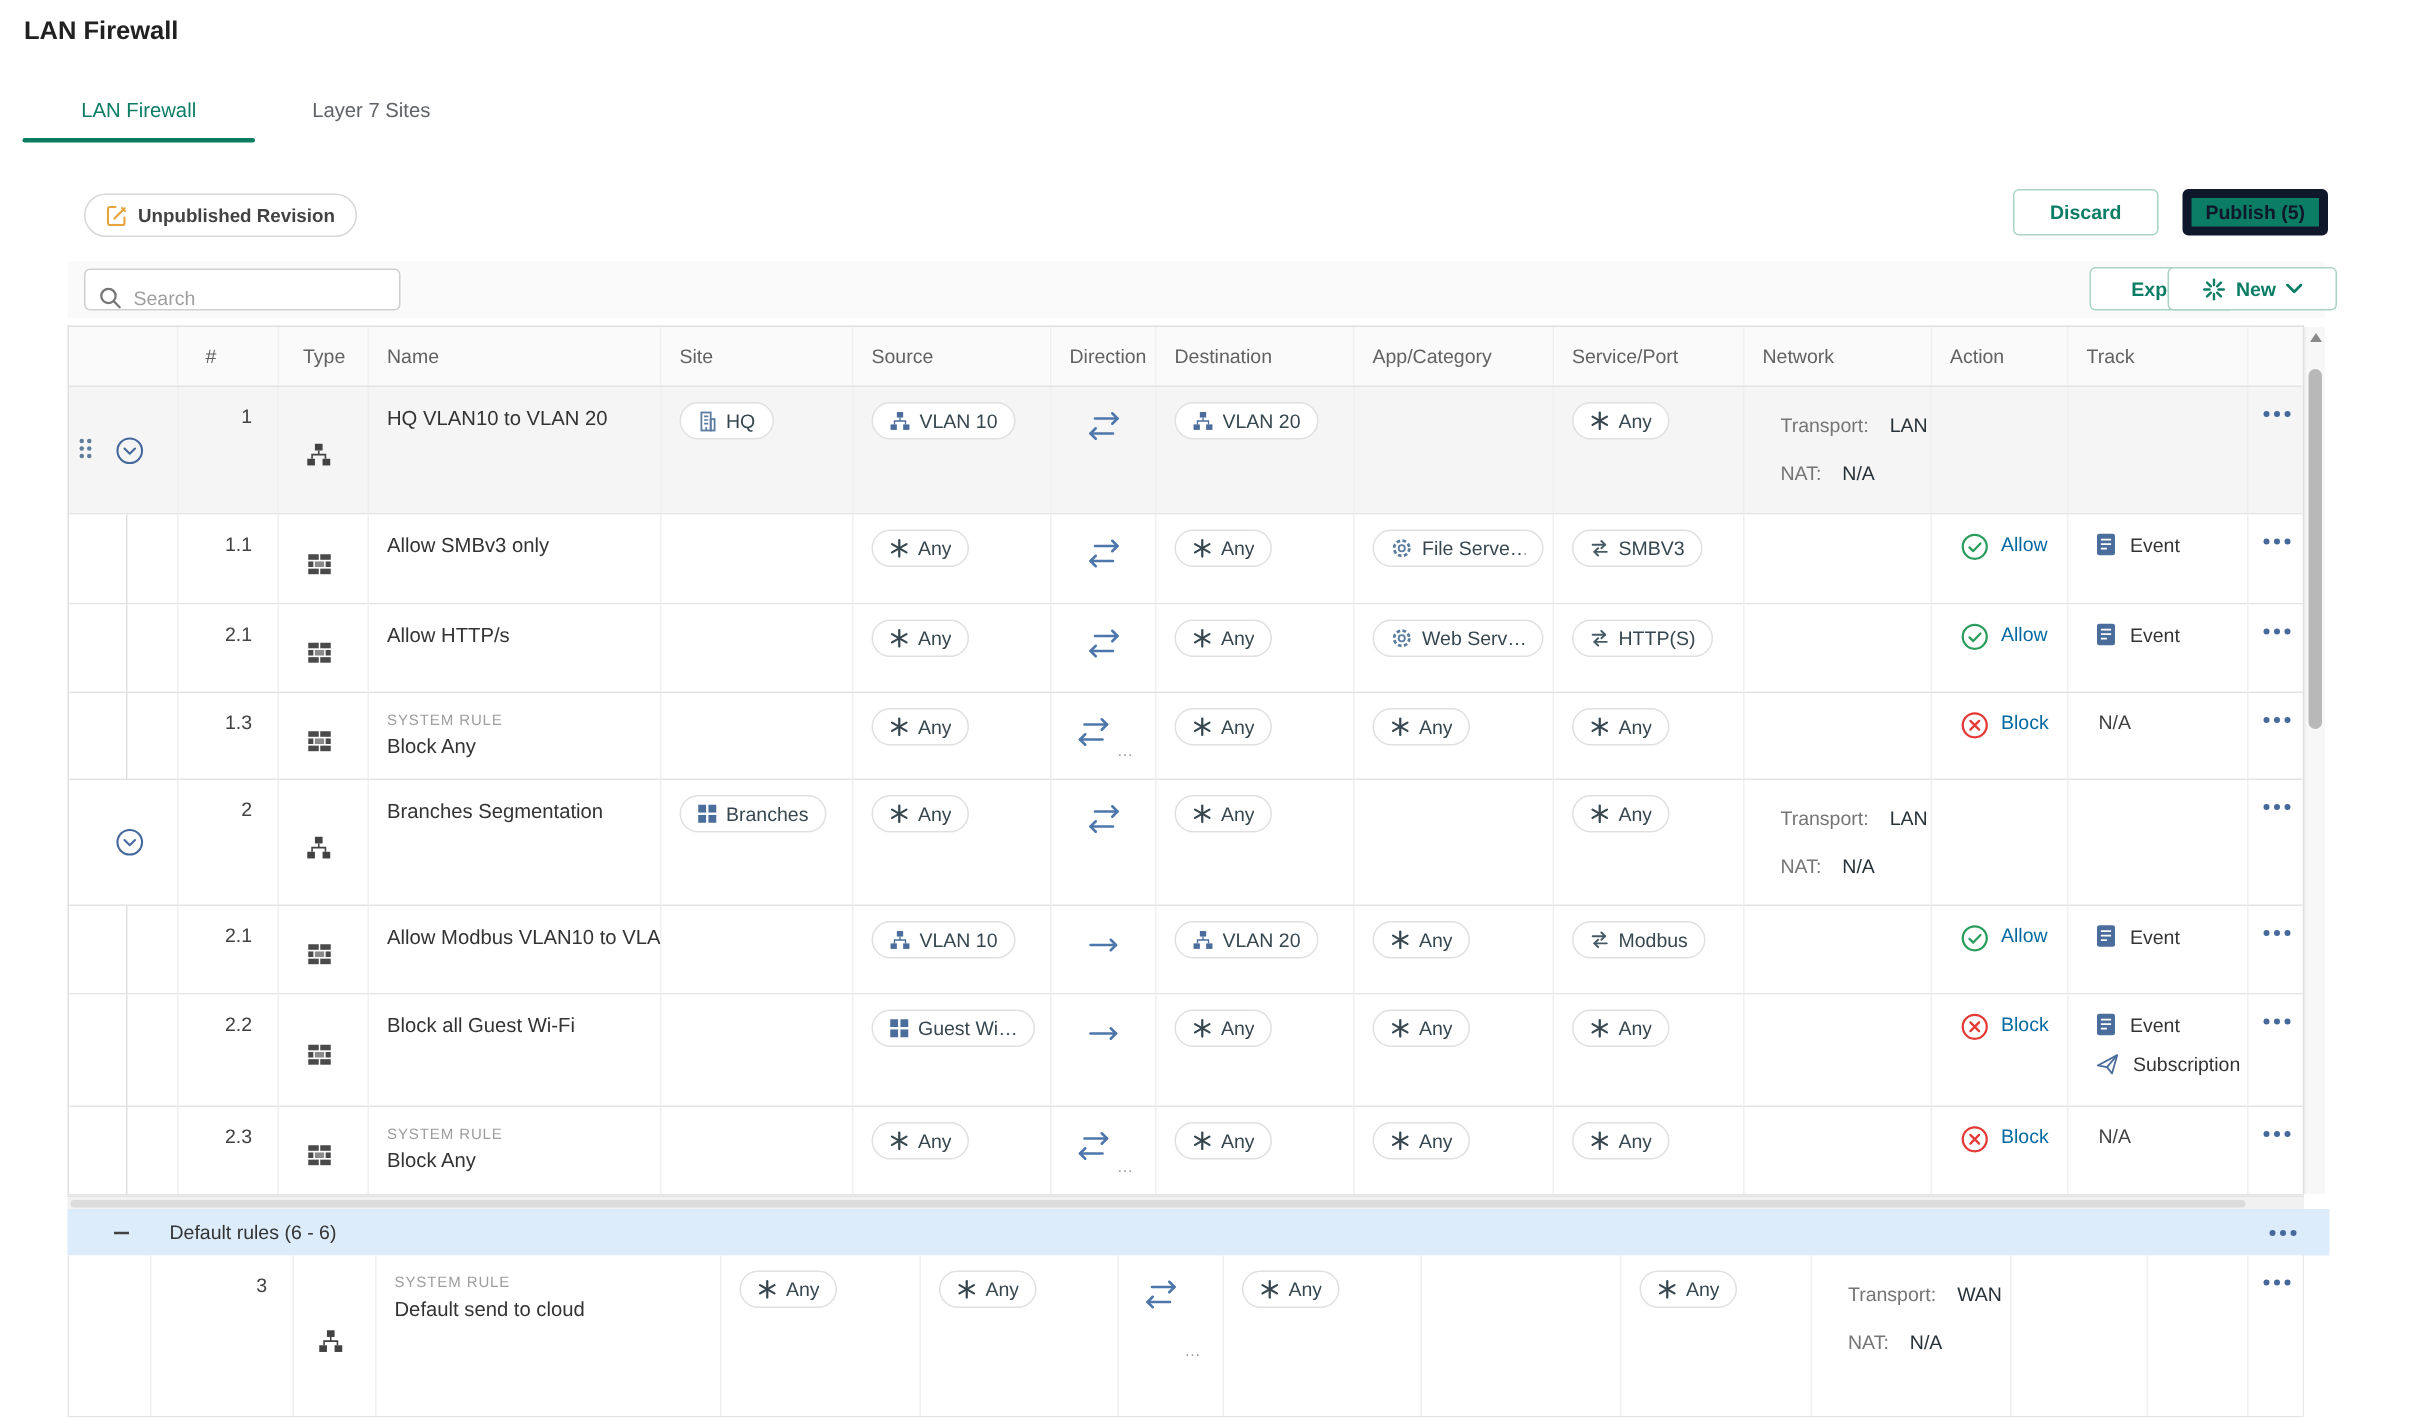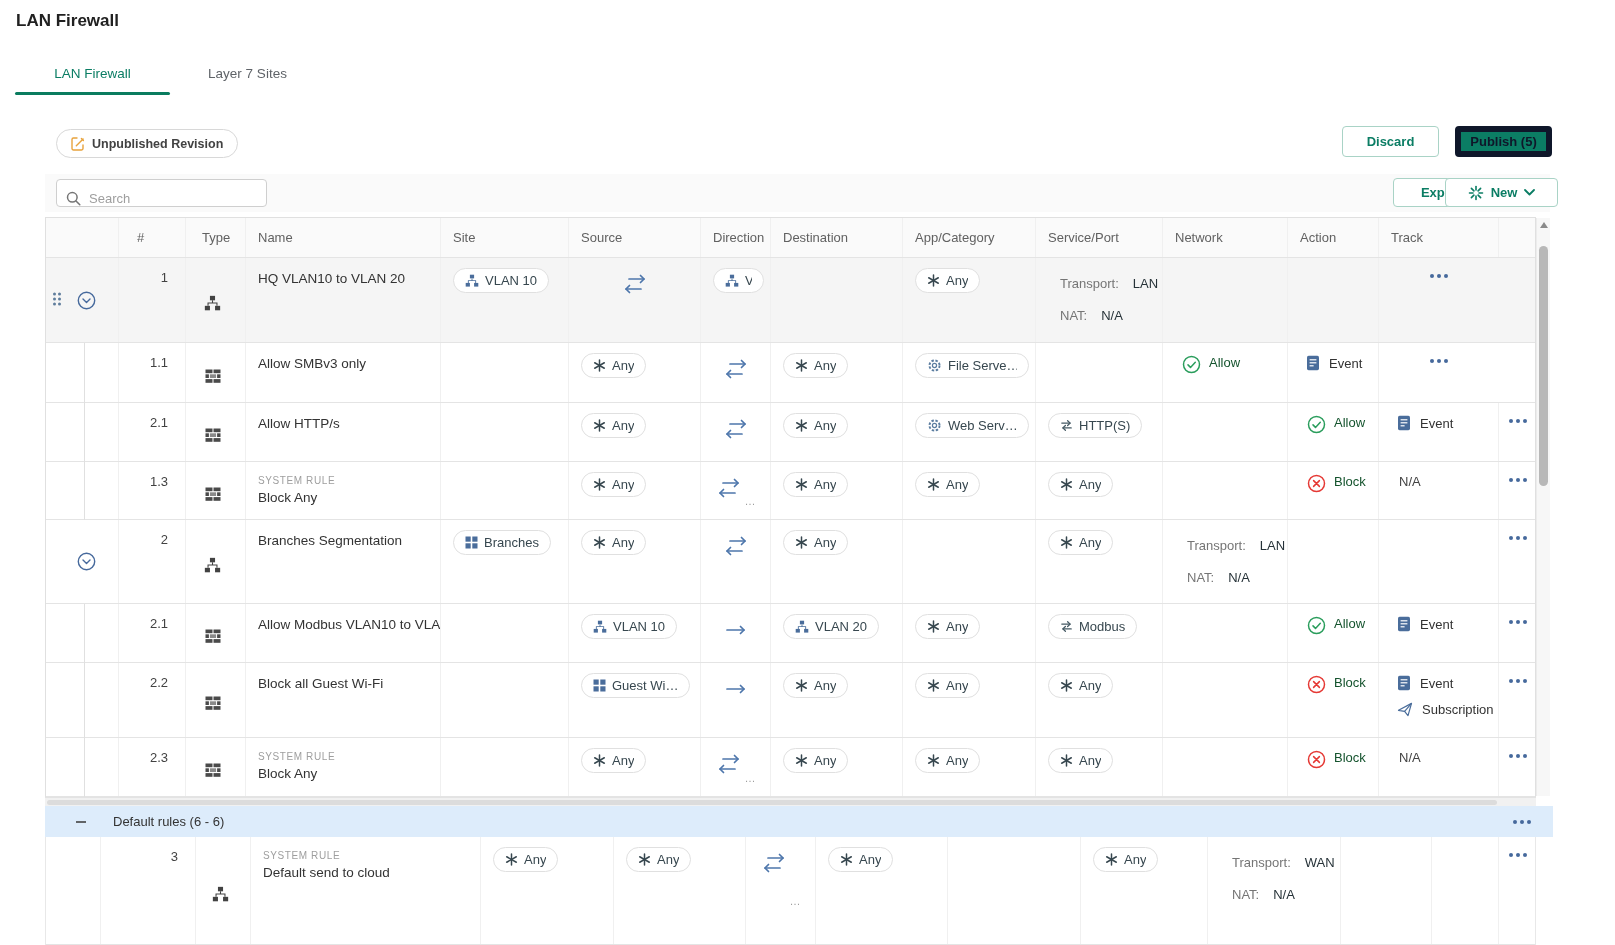--- a/index.html
+++ b/index.html
@@ -49,21 +49,21 @@
   .sysrule { font-size:10px; letter-spacing:.6px; color:#9e9e9e; margin-bottom:4px; }
   .c-dir { display:flex; justify-content:center; align-items:flex-start; padding:15px 0 0 0; gap:3px; }
   .dir-more { color:#9e9e9e; font-size:11px; align-self:center; margin-top:6px; }
   .chip { display:inline-flex; align-items:center; gap:6px; height:25px; padding:0 11px; background:#fff; border:1px solid #e0e0e0; border-radius:13px; font-size:13px; color:#37474f; max-width:100%; cursor:pointer; }
   .chip span.lbl { white-space:nowrap; overflow:hidden; }
   .icon { display:inline-flex; align-items:center; }
   .netline { display:flex; gap:14px; padding-top:4px; margin-bottom:13px; }
   .netline .nl { color:#757575;text-align:center; }
   .netline .nv { color:#263238; }
   .c-net { padding-top:14px; padding-left:24px; }
-  .c-action { display:flex; gap:8px; padding-left:19px; padding-top:12px; align-items:flex-start; color:#14532d; }
+  .c-action { display:flex; gap:8px; padding-left:19px; padding-top:12px; align-items:flex-start; color:#0369a1; }
   .c-track { padding-left:18px; padding-top:12px; color:#333; }
   .track-item { display:flex; gap:9px; align-items:center; margin-bottom:11px; cursor:pointer; }
   .c-menu { display:flex; justify-content:center; padding:16px 0 0 0; cursor:pointer; }
   .dots { display:flex; gap:3px; }
   .dots i { width:4px; height:4px; border-radius:50%; background:#46699c; }
   .controls { display:flex; align-items:center; padding:0; }
   .ctr-inner { position:absolute; top:0; bottom:0; left:0; right:0; display:flex; align-items:center; }
   .drag { position:absolute; left:5px; cursor:grab; }
   .expander { position:absolute; left:31px; cursor:pointer; display:flex; }
   .guide::after { content:""; position:absolute; left:38px; top:0; bottom:-1px; width:1px; background:#e0e0e0; }
@@ -199,20 +199,35 @@
                 <rect x="10.4" y="10.2" width="4.8" height="4.2"></rect>
                 <path d="M7.5 5h1v2.1h4.2v3.1h-1V8.1H4.3v2.1h-1V7.1h4.2z"></path>
               </svg>
             </span>
           </div>
           <div class="cell c-name">
             <div>HQ VLAN10 to VLAN 20</div>
           </div>
           <div class="cell"><span class="chip">
               <span class="icon">
+                <svg width="13" height="14" viewBox="0 0 13 14" fill="none" stroke="#5b7da0" stroke-width="1.2">
+                  <rect x="2.6" y="1" width="6.2" height="12"></rect>
+                  <rect x="8.8" y="5.4" width="2.6" height="7.6"></rect>
+                  <g stroke-width="1.1">
+                    <line x1="4.4" y1="3.6" x2="7.2" y2="3.6"></line>
+                    <line x1="4.4" y1="6" x2="7.2" y2="6"></line>
+                    <line x1="4.4" y1="8.4" x2="7.2" y2="8.4"></line>
+                    <line x1="5.8" y1="10.6" x2="5.8" y2="13"></line>
+                  </g>
+                </svg>
+              </span>
+              <span class="lbl">HQ</span>
+            </span></div>
+          <div class="cell"><span class="chip">
+              <span class="icon">
                 <svg width="14" height="14" viewBox="0 0 16 16" fill="#4a6d9b">
                   <rect x="5.6" y="0.8" width="4.8" height="4.2"></rect>
                   <rect x="0.8" y="10.2" width="4.8" height="4.2"></rect>
                   <rect x="10.4" y="10.2" width="4.8" height="4.2"></rect>
                   <path d="M7.5 5h1v2.1h4.2v3.1h-1V8.1H4.3v2.1h-1V7.1h4.2z"></path>
                 </svg>
               </span>
               <span class="lbl">VLAN 10</span>
             </span></div>
           <div class="cell c-dir">
@@ -320,20 +335,31 @@
               <span class="lbl">Any</span>
             </span></div>
           <div class="cell"><span class="chip">
               <span class="icon">
                 <svg width="15" height="15" viewBox="0 0 16 16" fill="none" stroke="#5b7da0">
                   <circle cx="8" cy="8" r="2.2" stroke-width="1.3"></circle>
                   <circle cx="8" cy="8" r="5.4" stroke-width="2" stroke-dasharray="2.6 1.7"></circle>
                 </svg>
               </span>
               <span class="lbl">File Serve…</span>
+            </span></div>
+          <div class="cell"><span class="chip">
+              <span class="icon">
+                <svg width="13" height="13" viewBox="0 0 13 13" fill="none" stroke="#455a64" stroke-width="1.3" stroke-linecap="round" stroke-linejoin="round">
+                  <path d="M1.8 4.1h8.3"></path>
+                  <path d="M7.6 1.7l2.5 2.4-2.5 2.4"></path>
+                  <path d="M11.2 8.9H2.9"></path>
+                  <path d="M5.4 6.5 2.9 8.9l2.5 2.4"></path>
+                </svg>
+              </span>
+              <span class="lbl">SMBV3</span>
             </span></div>
           <div class="cell c-net"></div>
           <div class="cell c-action">
             <span class="icon">
               <svg width="19" height="19" viewBox="0 0 19 19" fill="none" stroke="#2a9d5c" stroke-width="1.5">
                 <circle cx="9.5" cy="9.5" r="8"></circle>
                 <path d="M6 9.9l2.5 2.5 4.8-5.1" stroke-linecap="round" stroke-linejoin="round"></path>
               </svg>
             </span>
             <span>Allow</span>

